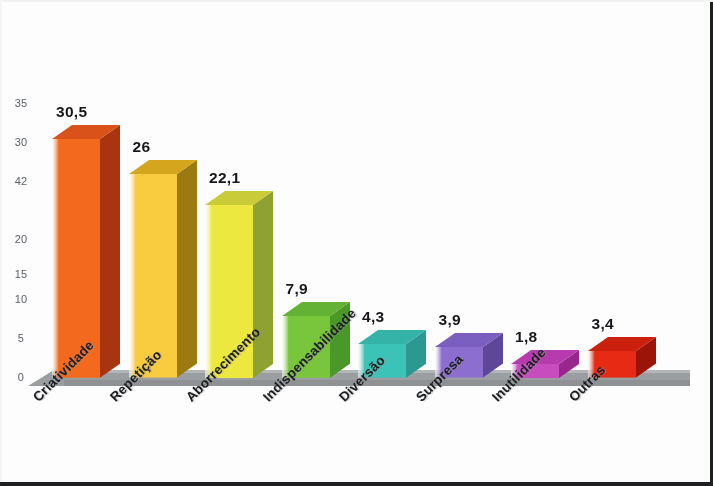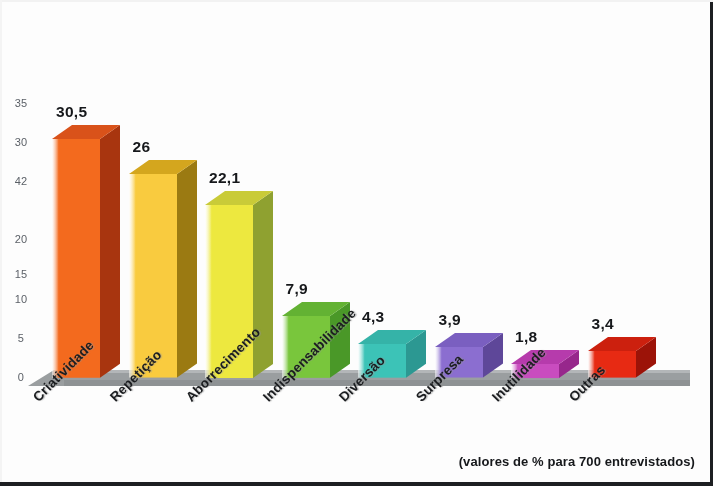--- a/index.html
+++ b/index.html
@@ -259,16 +259,15 @@
             </linearGradient>
           </defs>
           <rect x="0" y="14" width="48" height="26.617142857142856" fill="url(#g7)"></rect>
           <polygon points="48,14 68,0 68,26.617142857142856 48,40.61714285714285" fill="#9C1308"></polygon>
           <polygon points="0,14 20,0 68,0 48,14" fill="#CC200E"></polygon>
         </svg>
         <div class="bar-value" style="left: 591.5px; top: 315.383px;">3,4</div>
         <div class="cat-label" style="left: 565.5px; top: 394px;">Outras</div>
       </div>
 
-    <div class="footnote">(valores de % para 700 entrevistados)</div>
 
   </div>
 </div>
 
 </body></html>

